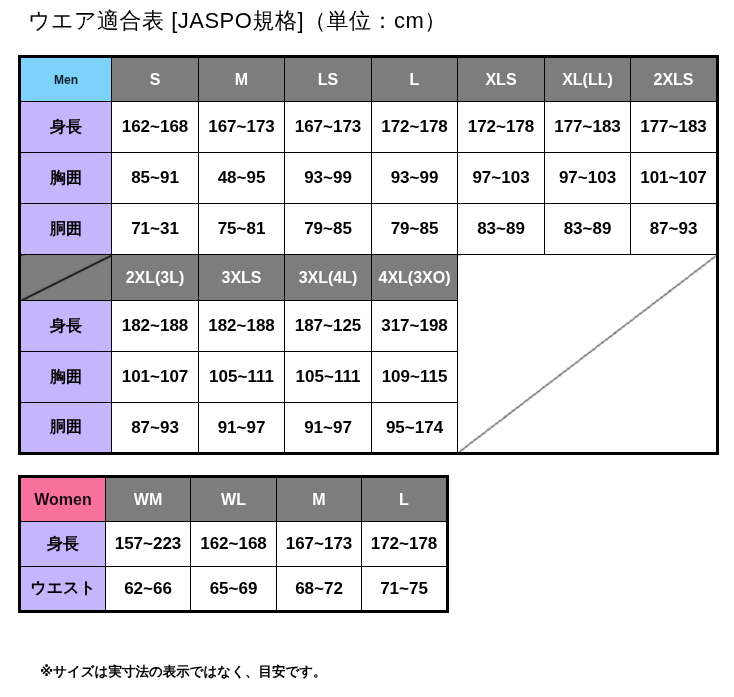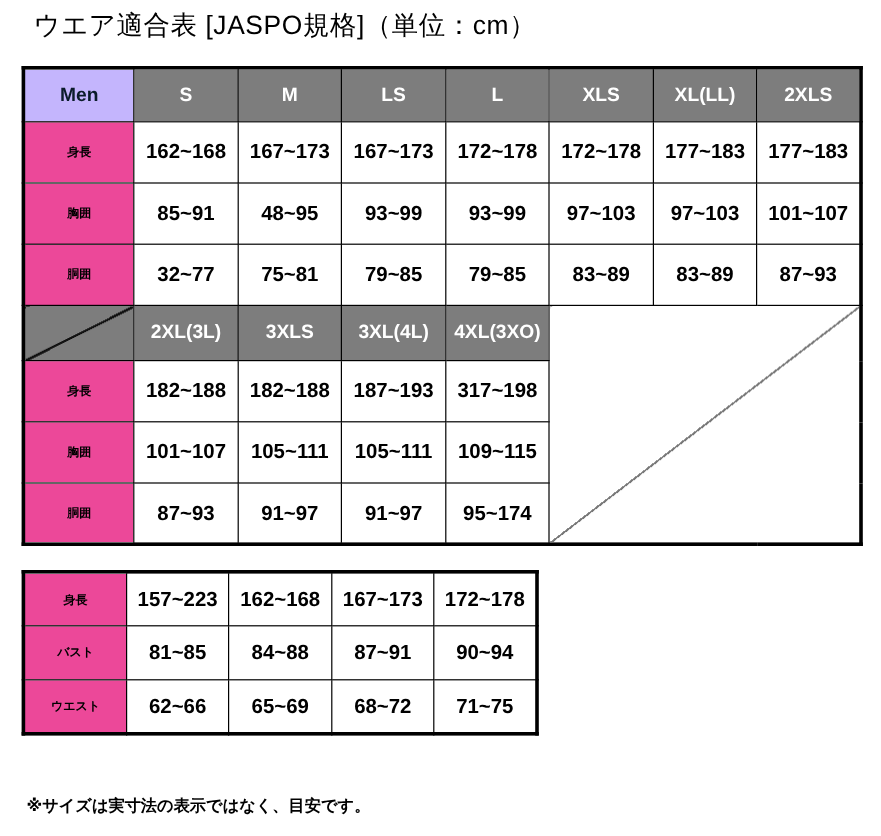--- a/index.html
+++ b/index.html
@@ -12,39 +12,39 @@
     font-size:22px;font-weight:normal;letter-spacing:0.5px;white-space:nowrap;
   }
   table{border-collapse:collapse;table-layout:fixed;}
   .men-table{position:absolute;left:18px;top:55px;width:698px;border:3px solid #000;}
   .women-table{position:absolute;left:18px;top:475px;width:428px;border:3px solid #000;}
   td{
     border:1px solid #000;text-align:center;vertical-align:middle;
     font-weight:bold;padding:0;overflow:hidden;white-space:nowrap;
   }
   .rh45{height:45px;} .rh51{height:51px;} .rh46{height:46px;}
-  .corner-men{background:#c4b5fd;color:#0b1b2b;font-size:16px;}
+  .corner-men{background:#7dd3fc;color:#0b1b2b;font-size:12px;}
   .corner-women{background:#F7719C;color:#1a0b12;font-size:16px;}
   .size-h{background:#7D7D7D;color:#ffffff;font-size:16px;}
-  .row-label{background:#ec4899;color:#000;font-size:10px;}
+  .row-label{background:#c4b5fd;color:#000;font-size:16px;}
   .val{background:#ffffff;color:#000;font-size:17px;text-align:center;}
   .diag-gray{
     background-color:#7D7D7D;
     background-image:linear-gradient(to bottom right,
       transparent calc(50% - 1px), #111 calc(50% - 1px),
       #111 calc(50% + 1px), transparent calc(50% + 1px));
   }
   .merged-diag{
     background-color:#ffffff;
     background-image:linear-gradient(to bottom right,
       transparent calc(50% - 0.8px), #777 calc(50% - 0.8px),
       #777 calc(50% + 0.8px), transparent calc(50% + 0.8px));
   }
   .footnote{
-    position:absolute;left:22px;top:663px;
+    position:absolute;left:40px;top:663px;
     font-size:13.5px;font-weight:bold;white-space:nowrap;
   }
 </style>
 </head>
 <body>
 
 <div class="title">ウエア適合表 [JASPO規格]（単位：cm）</div>
 
 <table class="men-table">
   <colgroup>
@@ -83,41 +83,41 @@
     <td class="val">85~91</td>
     <td class="val">48~95</td>
     <td class="val">93~99</td>
     <td class="val">93~99</td>
     <td class="val">97~103</td>
     <td class="val">97~103</td>
     <td class="val">101~107</td>
   </tr>
   <tr class="rh51">
     <td class="row-label">胴囲</td>
-    <td class="val">32~77</td>
+    <td class="val">71~31</td>
     <td class="val">75~81</td>
     <td class="val">79~85</td>
     <td class="val">79~85</td>
     <td class="val">83~89</td>
     <td class="val">83~89</td>
     <td class="val">87~93</td>
   </tr>
   <tr class="rh46">
     <td class="diag-gray"></td>
     <td class="size-h">2XL(3L)</td>
     <td class="size-h">3XLS</td>
     <td class="size-h">3XL(4L)</td>
     <td class="size-h">4XL(3XO)</td>
     <td class="merged-diag" colspan="3" rowspan="4"></td>
   </tr>
   <tr class="rh51">
     <td class="row-label">身長</td>
     <td class="val">182~188</td>
     <td class="val">182~188</td>
-    <td class="val">187~193</td>
+    <td class="val">187~125</td>
     <td class="val">317~198</td>
   </tr>
   <tr class="rh51">
     <td class="row-label">胸囲</td>
     <td class="val">101~107</td>
     <td class="val">105~111</td>
     <td class="val">105~111</td>
     <td class="val">109~115</td>
   </tr>
   <tr class="rh51">
@@ -132,33 +132,33 @@
 
 <table class="women-table">
   <colgroup>
     <col style="width:86px">
       <col style="width:85px">
       <col style="width:86px">
       <col style="width:85px">
       <col style="width:86px">
   </colgroup>
   <tbody>
+      <tr class="rh45">
+    <td class="corner-women">Women</td>
+    <td class="size-h">WM</td>
+    <td class="size-h">WL</td>
+    <td class="size-h">M</td>
+    <td class="size-h">L</td>
+  </tr>
   <tr class="rh45">
     <td class="row-label">身長</td>
     <td class="val">157~223</td>
     <td class="val">162~168</td>
     <td class="val">167~173</td>
     <td class="val">172~178</td>
-  </tr>
-  <tr class="rh45">
-    <td class="row-label">バスト</td>
-    <td class="val">81~85</td>
-    <td class="val">84~88</td>
-    <td class="val">87~91</td>
-    <td class="val">90~94</td>
   </tr>
   <tr class="rh45">
     <td class="row-label">ウエスト</td>
     <td class="val">62~66</td>
     <td class="val">65~69</td>
     <td class="val">68~72</td>
     <td class="val">71~75</td>
   </tr>
 </tbody>
   </table>

